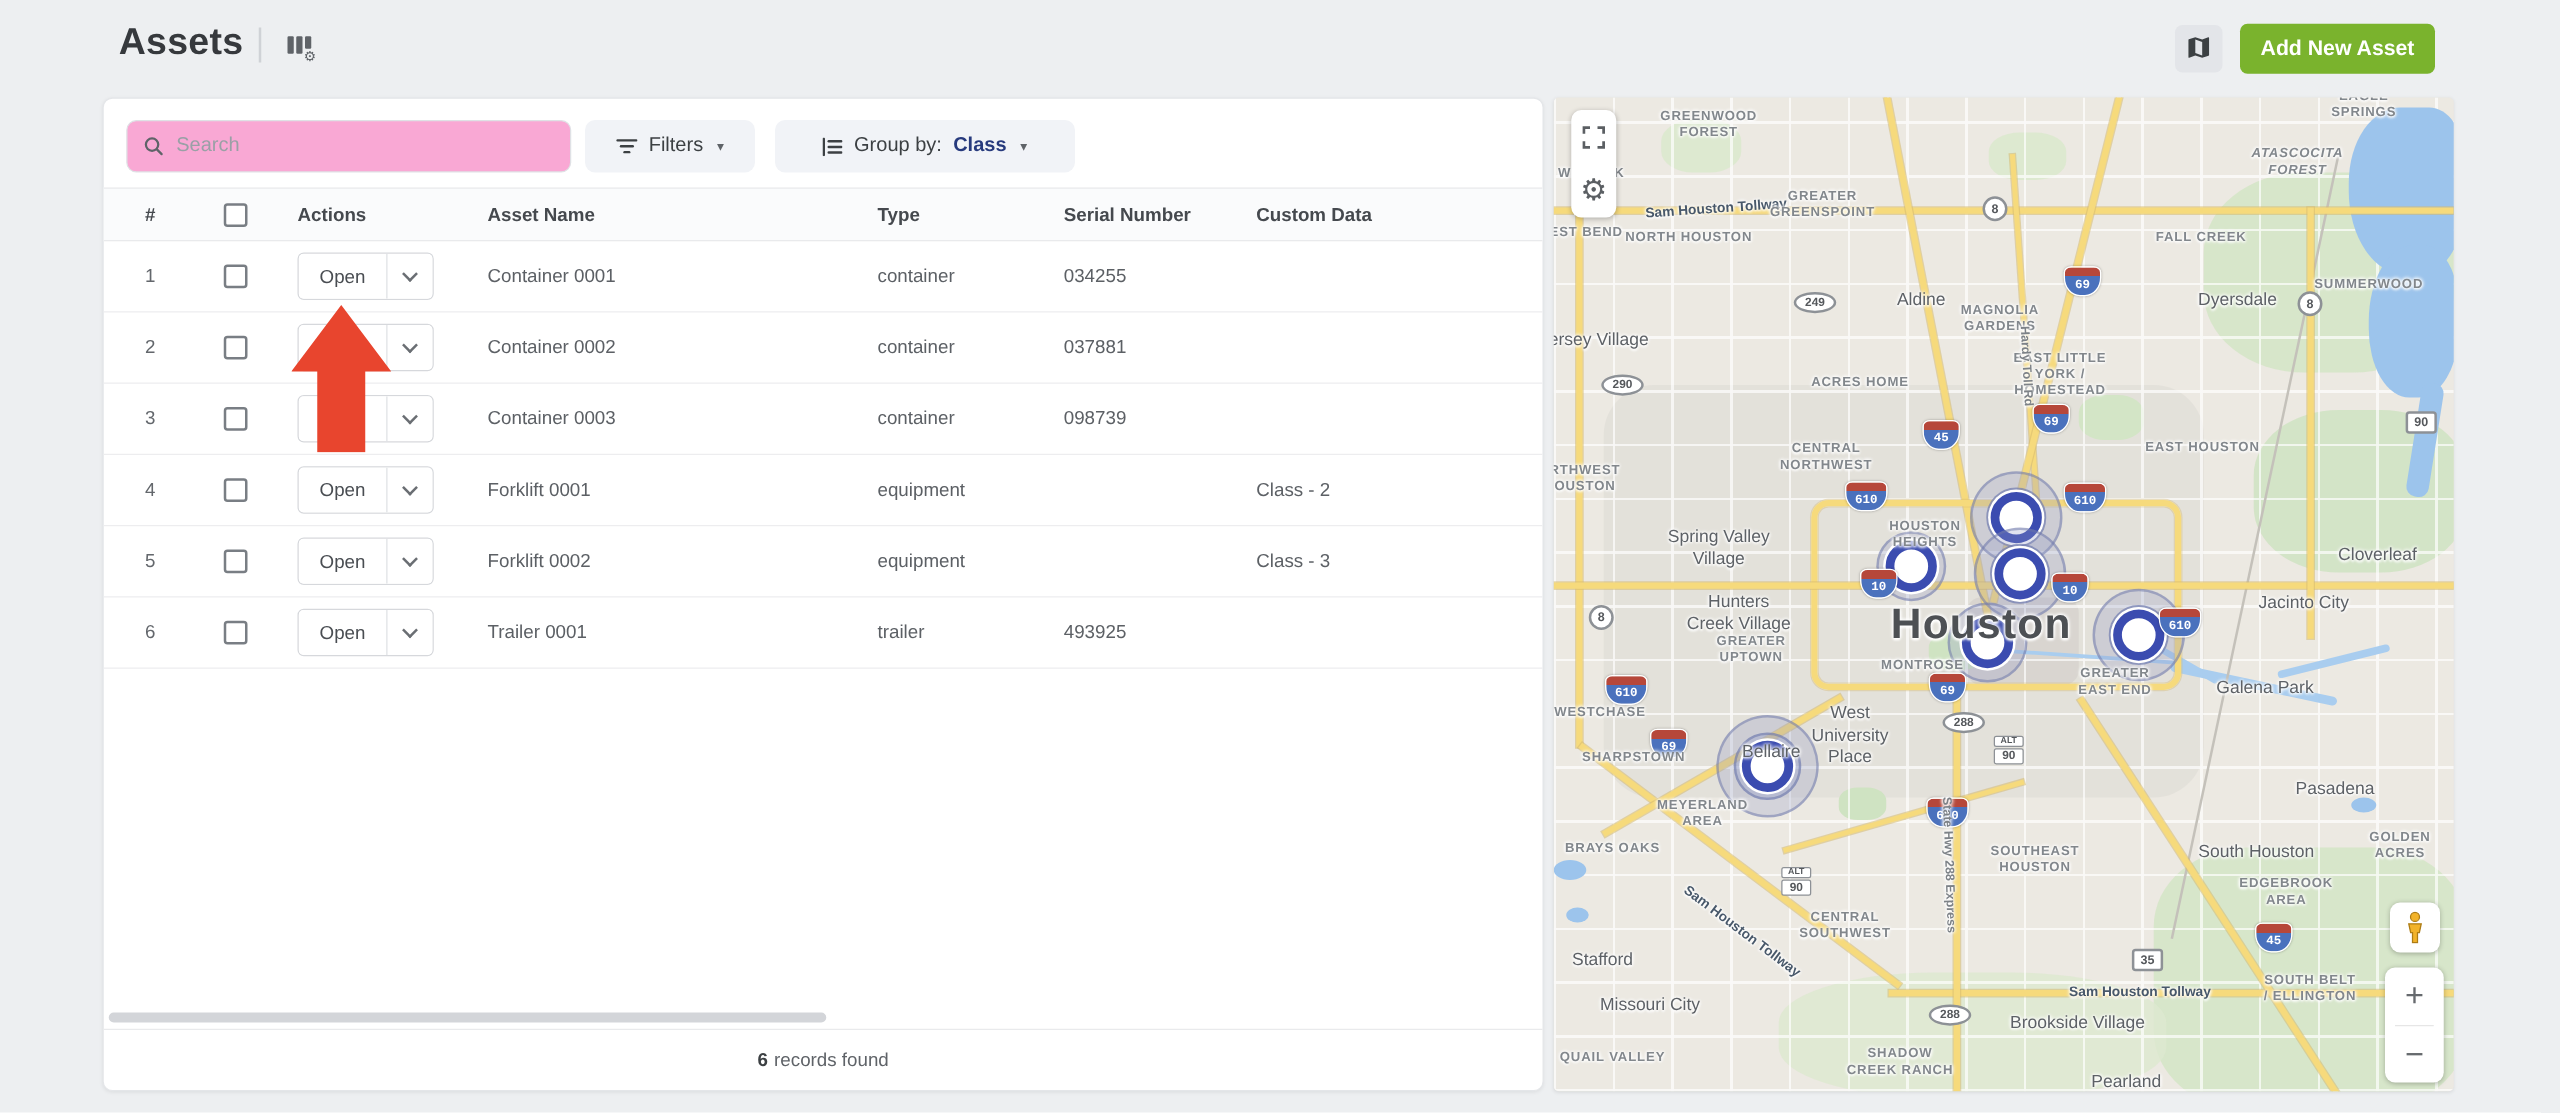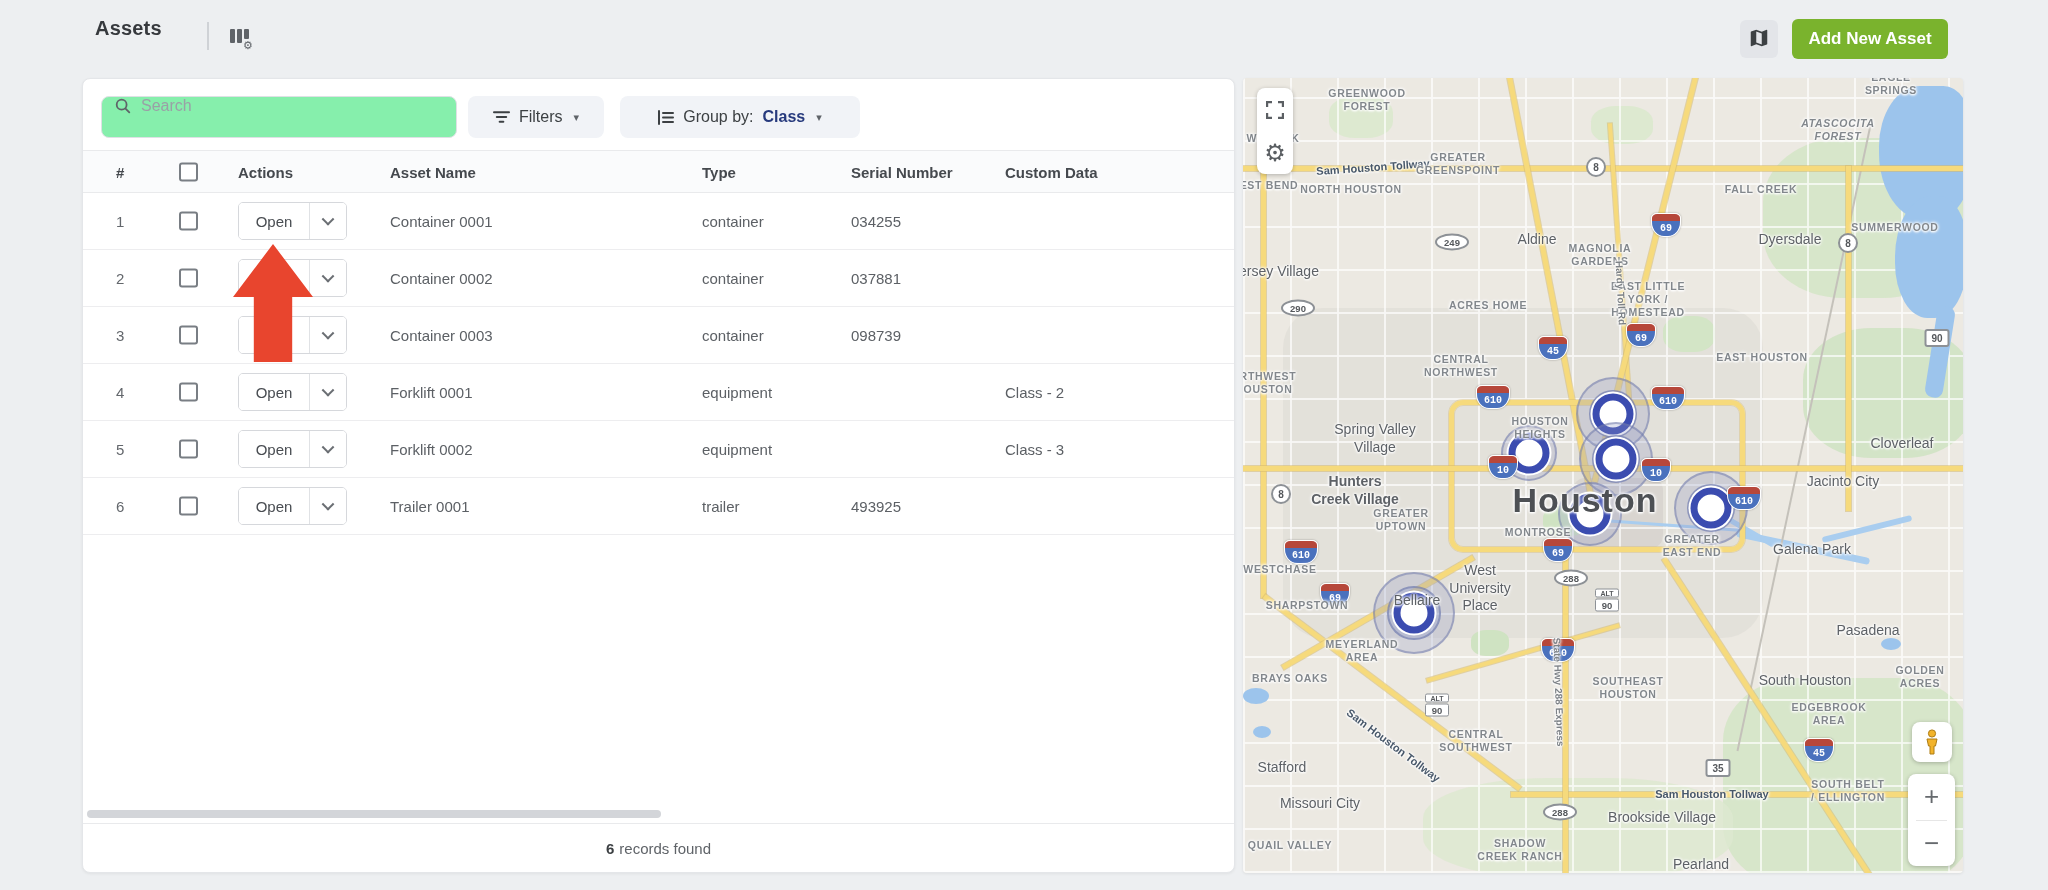--- a/index.html
+++ b/index.html
@@ -1,29 +1,29 @@
 <!DOCTYPE html>
 <html><head>
 <meta charset="utf-8">
 <style>
   * { margin:0; padding:0; box-sizing:border-box; }
   html,body { width:2048px; height:890px; }
   body { font-family:"Liberation Sans", sans-serif; background:#edeff1; position:relative; overflow:hidden; }
 
   
   .app-header { position:absolute; left:0; top:0; width:2048px; height:76px; }
-  .page-title { position:absolute; left:95px; top:17px; font-size:20px; font-weight:600; color:#36393d; letter-spacing:.2px; }
+  .page-title { position:absolute; left:95px; top:17px; font-size:30px; font-weight:600; color:#36393d; letter-spacing:.2px; }
   .title-divider { position:absolute; left:207px; top:22px; width:2px; height:28px; background:#cfd2d6; }
   .tblset-icon { position:absolute; left:226px; top:24px; width:28px; height:28px; color:#5f6368; }
   .map-toggle-btn { position:absolute; left:1740px; top:20px; width:38px; height:38px; background:#e3e5e9; border:none; border-radius:6px; cursor:pointer; display:flex; align-items:center; justify-content:center; }
   .add-btn { position:absolute; left:1792px; top:19px; width:156px; height:40px; background:#7ab32d; color:#fff; border:none; border-radius:6px; font-size:17px; font-weight:700; font-family:"Liberation Sans",sans-serif; cursor:pointer; }
 
   
   .table-card { position:absolute; left:82px; top:78px; width:1153px; height:795px; background:#fff; border:1px solid #e4e6e9; border-radius:8px; box-shadow:0 1px 3px rgba(0,0,0,.06); }
-  .search-box { position:absolute; left:18px; top:17px; width:356px; height:42px; border:1px solid #dfe1e5; border-radius:8px; background:#86efac; display:flex; align-items:flex-start; padding:0 12px; gap:9px; }
+  .search-box { position:absolute; left:18px; top:17px; width:356px; height:42px; border:1px solid #dfe1e5; border-radius:8px; background:#f9a8d4; display:flex; align-items:center; padding:0 12px; gap:9px; }
   .search-box svg { flex:0 0 auto; }
   .search-box input { border:none; outline:none; flex:1; font-size:16px; color:#3c4043; font-family:"Liberation Sans",sans-serif; background:transparent; }
   .search-box input::placeholder { color:#9aa0a6; }
   .tool-btn { position:absolute; top:17px; height:42px; background:#f1f3f7; border:none; border-radius:8px; display:flex; align-items:center; justify-content:center; gap:9px; font-size:16px; color:#3c4043; font-family:"Liberation Sans",sans-serif; cursor:pointer; }
   .filters-btn { left:385px; width:136px; }
   .group-btn  { left:537px; width:240px; }
   .caret { font-size:11px; color:#5f6368; margin-left:2px; }
   .group-value { color:#273a7d; font-weight:600; }
 
   .thead { position:absolute; left:0; top:71px; width:100%; height:43px; background:#fafbfc; border-top:1px solid #e9eaec; border-bottom:1px solid #e9eaec; font-size:15px; font-weight:700; color:#45494e; }
@@ -355,21 +355,21 @@
 HOMESTEAD</div>
       <div class="mlabel k-roadv" style="left: 377px; top: 215px; transform: translate(-50%, -50%) rotate(87deg);">Hardy Toll Rd</div>
       <div class="mlabel k-hood" style="left: 25px; top: 305px;">RTHWEST
 OUSTON</div>
       <div class="mlabel k-hood" style="left: 218px; top: 288px;">CENTRAL
 NORTHWEST</div>
       <div class="mlabel k-city" style="left: 132px; top: 360px;">Spring Valley
 Village</div>
       <div class="mlabel k-hood" style="left: 297px; top: 350px;">HOUSTON
 HEIGHTS</div>
-      <div class="mlabel k-city" style="left: 112px; top: 412px; font-weight: bold;">Hunters
+      <div class="mlabel k-city" style="left: 148px; top: 412px;">Hunters
 Creek Village</div>
       <div class="mlabel k-hood" style="left: 158px; top: 442px;">GREATER
 UPTOWN</div>
       <div class="mlabel k-hood" style="left: 295px; top: 455px;">MONTROSE</div>
       <div class="mlabel k-hood" style="left: 449px; top: 468px;">GREATER
 EAST END</div>
       <div class="mlabel k-hood" style="left: 519px; top: 280px;">EAST HOUSTON</div>
       <div class="mlabel k-city" style="left: 659px; top: 366px;">Cloverleaf</div>
       <div class="mlabel k-city" style="left: 600px; top: 404px;">Jacinto City</div>
       <div class="mlabel k-city" style="left: 569px; top: 472px;">Galena Park</div>

